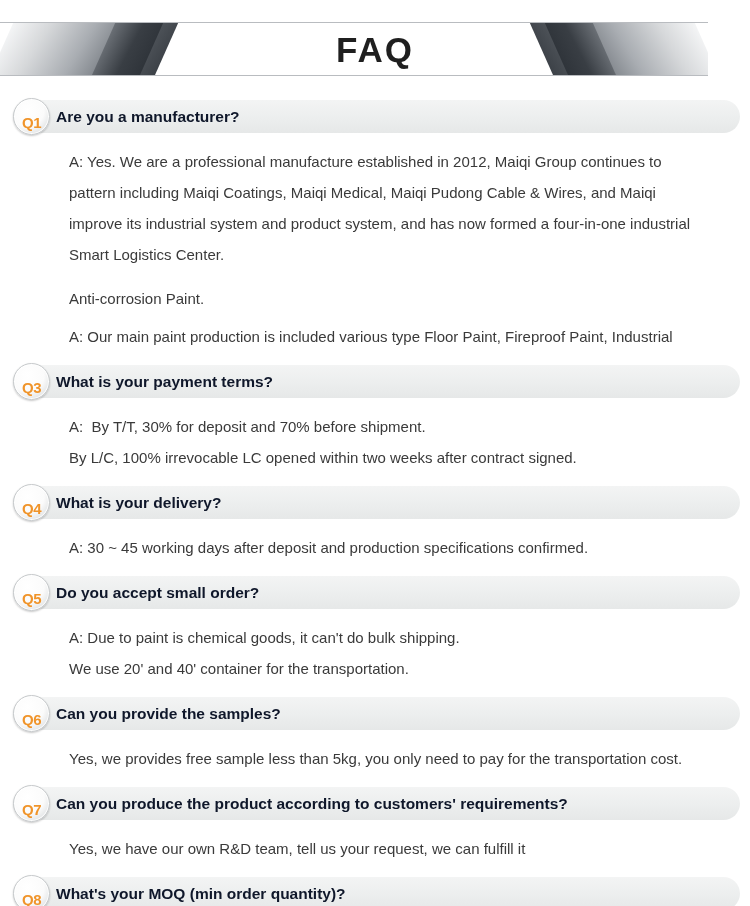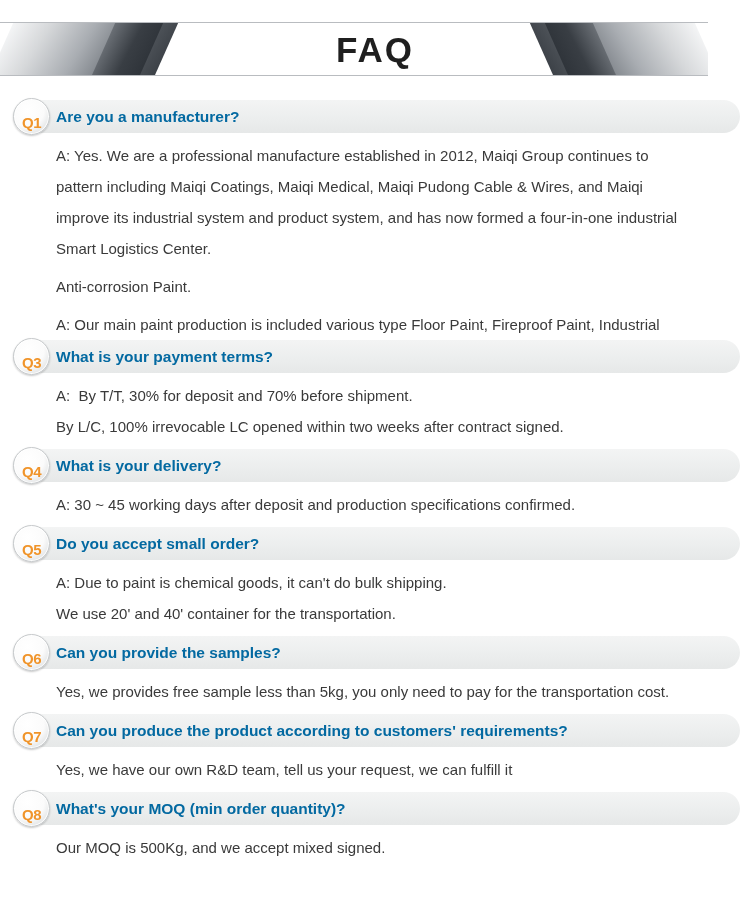--- a/index.html
+++ b/index.html
@@ -156,27 +156,27 @@
     letter-spacing: -0.5px;
   }
   .q-text {
     position: absolute;
     left: 56px;
     top: 0;
     height: 33px;
     line-height: 33px;
     font-size: 15.5px;
     font-weight: bold;
-    color: #0369a1;
+    color: #0f172a;
     white-space: nowrap;
     z-index: 2;
   }
 
   .a-block {
-    margin: 0;
+    margin: 13px;
     padding: 0;
     list-style: none;
   }
   .a-line {
     margin: 0;
     padding: 0 20px 0 56px;
     height: 31px;
     line-height: 31px;
     font-size: 15px;
     color: #3a3a3a;

